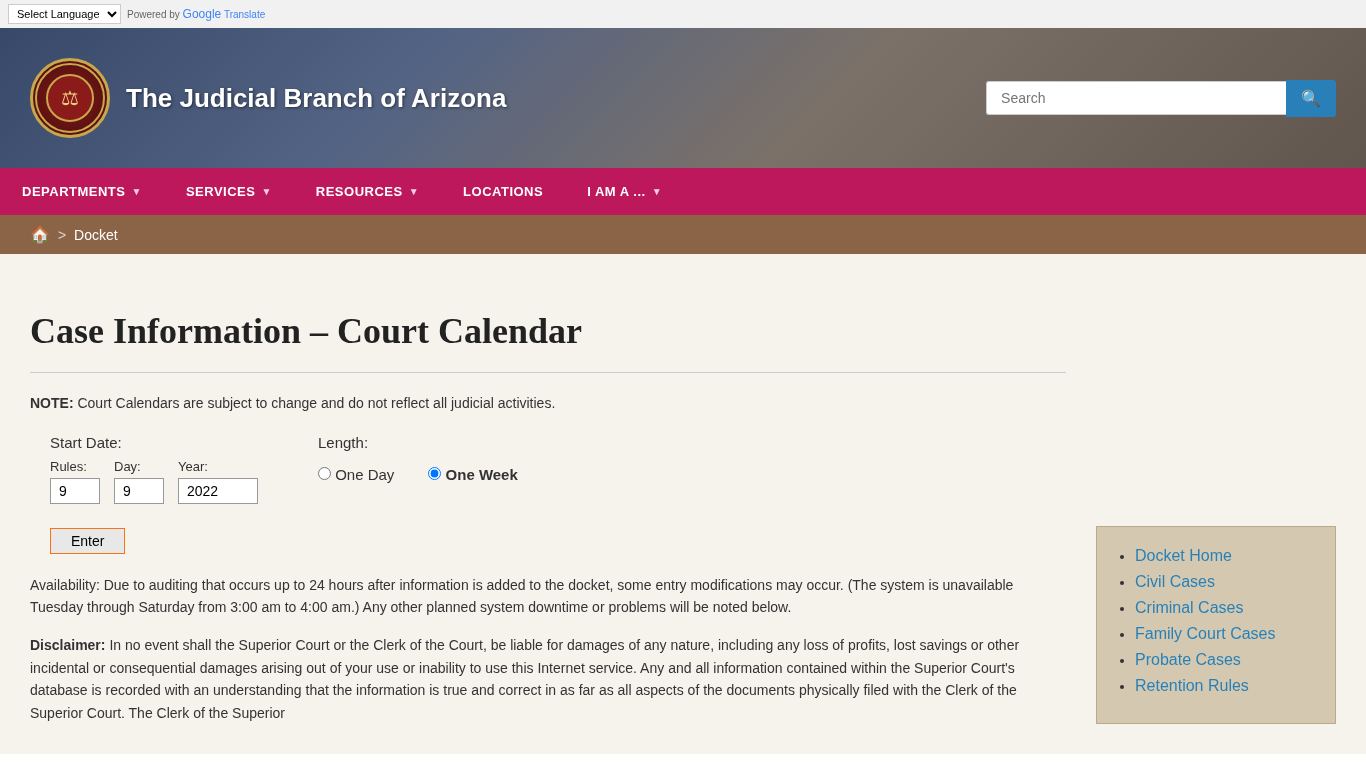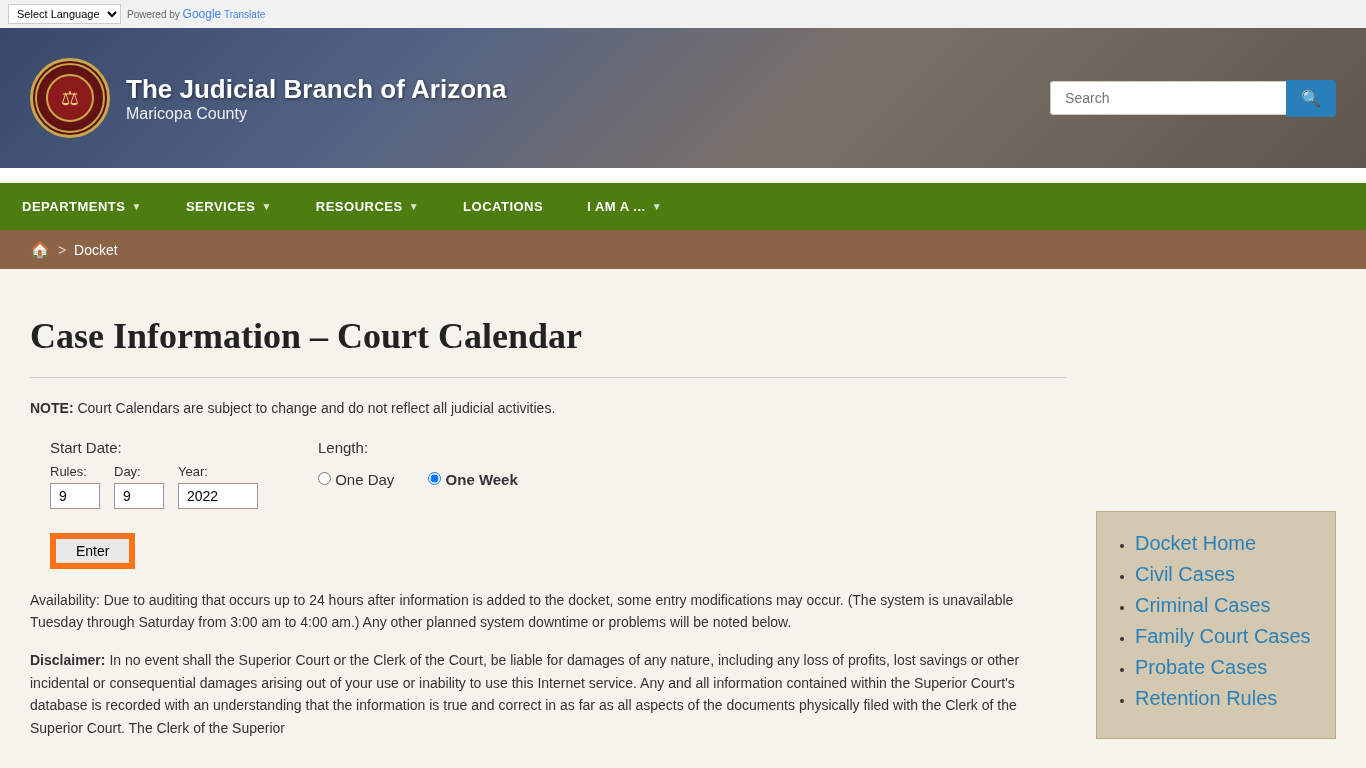--- a/index.html
+++ b/index.html
@@ -104,39 +104,38 @@
       display: flex;
       align-items: center;
       gap: 0;
     }
     .header-search input {
       padding: 8px 14px;
       font-size: 14px;
       border: 1px solid #ccc;
       border-right: none;
       outline: none;
-      width: 236px;
+      width: 300px;
       border-radius: 3px 0 0 3px;
     }
     .header-search button {
       padding: 8px 14px;
       background: #2980b9;
       border: 1px solid #2980b9;
       color: #fff;
       cursor: pointer;
       border-radius: 0 3px 3px 0;
       font-size: 16px;
     }
 
     
     .nav {
-      background: #4d7c0f;
+      background: #be185d;
       display: flex;
       align-items: stretch;
-      margin-top: 15px;
     }
     .nav-item {
       color: #fff;
       padding: 16px 22px;
       font-size: 13px;
       font-weight: bold;
       letter-spacing: 0.5px;
       cursor: pointer;
       display: flex;
       align-items: center;
@@ -261,21 +260,21 @@
       cursor: pointer;
     }
 
     .enter-btn-row {
       padding-left: 20px;
       margin-bottom: 20px;
     }
     .enter-btn {
       padding: 4px 20px;
       background: #e8e8e8;
-      border: 6px solid #f97316;
+      border: 1px solid #f97316;
       cursor: pointer;
       font-size: 14px;
     }
 
     .availability-text {
       line-height: 1.6;
       margin-bottom: 16px;
     }
     .availability-text strong { font-weight: normal; }
 
@@ -297,21 +296,21 @@
     .sidebar-box ul {
       list-style: disc;
       padding-left: 18px;
     }
     .sidebar-box ul li {
       margin-bottom: 8px;
     }
     .sidebar-box ul li a {
       color: #2980b9;
       text-decoration: none;
-      font-size: 20px;
+      font-size: 16px;
     }
   </style>
 </head>
 <body>
 
 <div class="translate-bar">
   <select>
     <option>Select Language</option>
   </select>
   <span class="powered-by">
@@ -328,21 +327,20 @@
       <div class="logo-circle">
         <div class="logo-inner">
           <svg width="50" height="50" viewBox="0 0 50 50">
             <circle cx="25" cy="25" r="23" fill="#8b1a1a" stroke="#c8a84b" stroke-width="2"></circle>
             <text x="25" y="32" text-anchor="middle" fill="#f0d080" font-size="20">⚖</text>
           </svg>
         </div>
       </div>
       <div class="header-title">
         <h1>The Judicial Branch of Arizona</h1>
-        <h2>Maricopa County</h2>
       </div>
     </div>
     <div class="header-search">
       <input type="text" placeholder="Search" style="">
       <button>🔍</button>
     </div>
   </div>
 </div>
 
 <nav class="nav">

